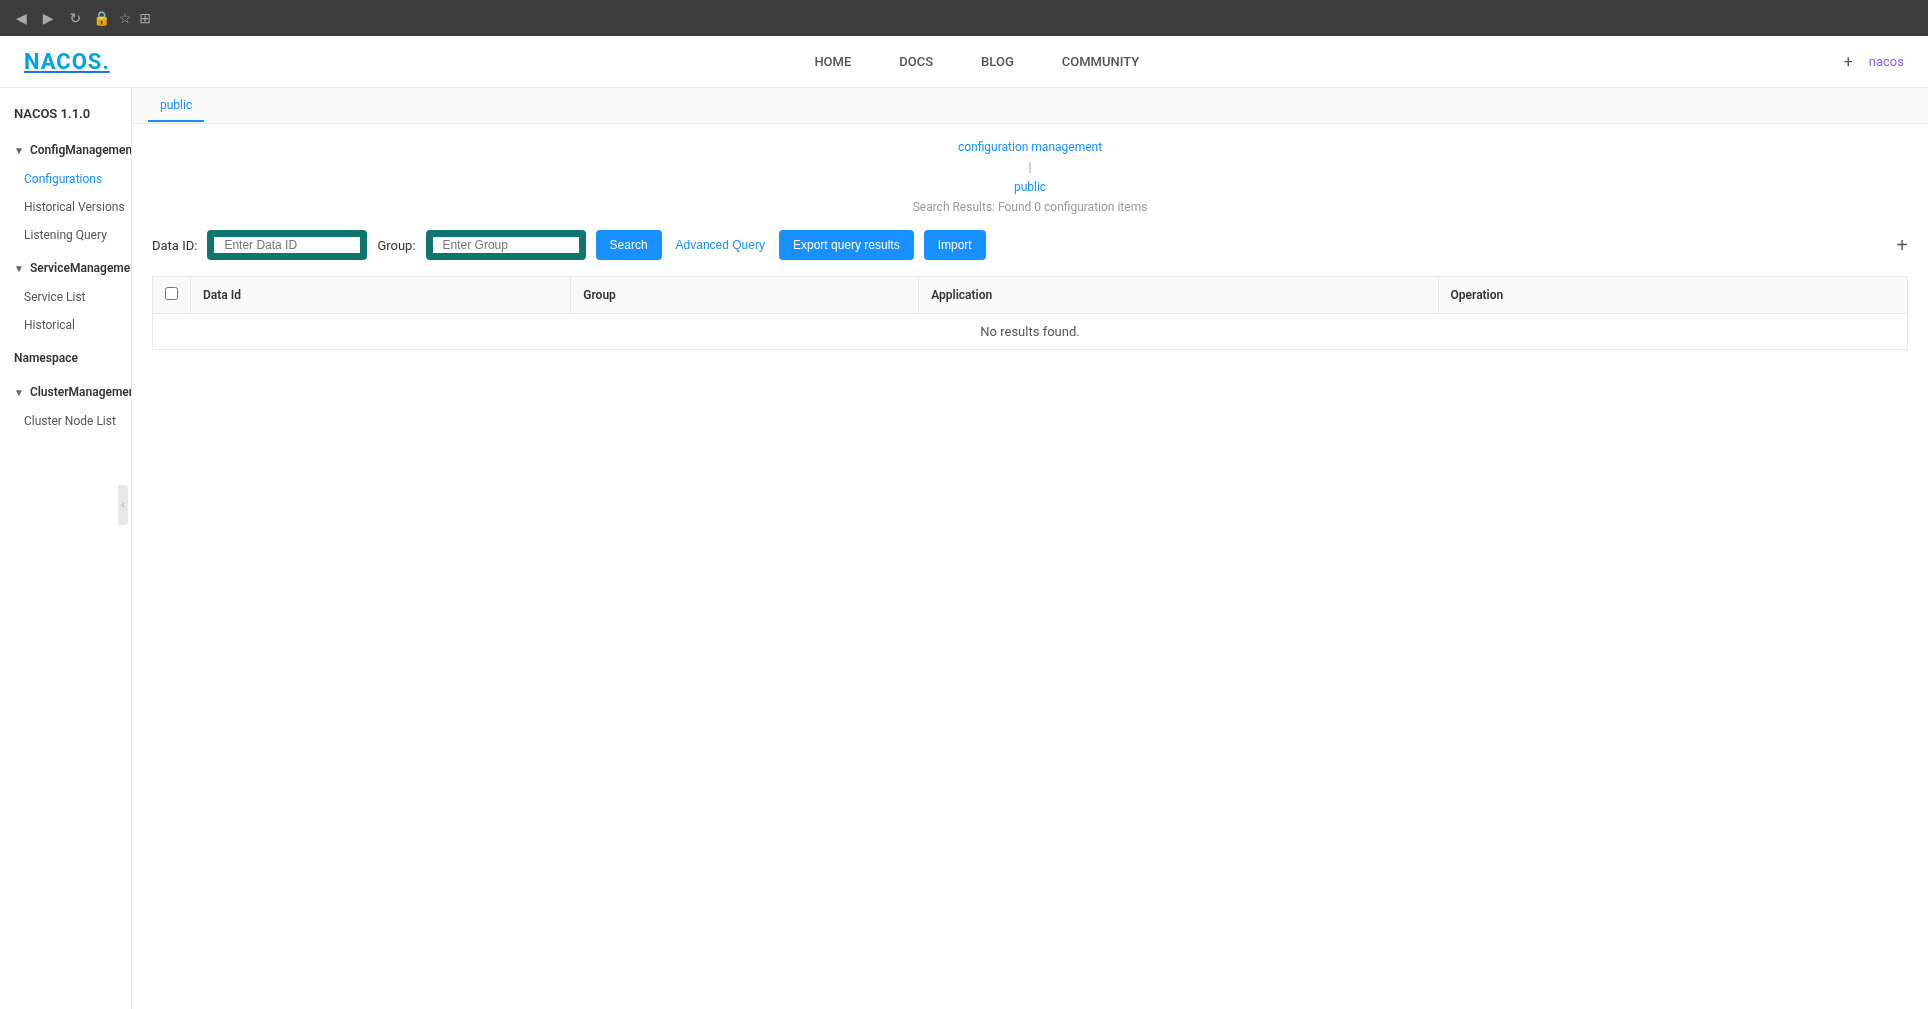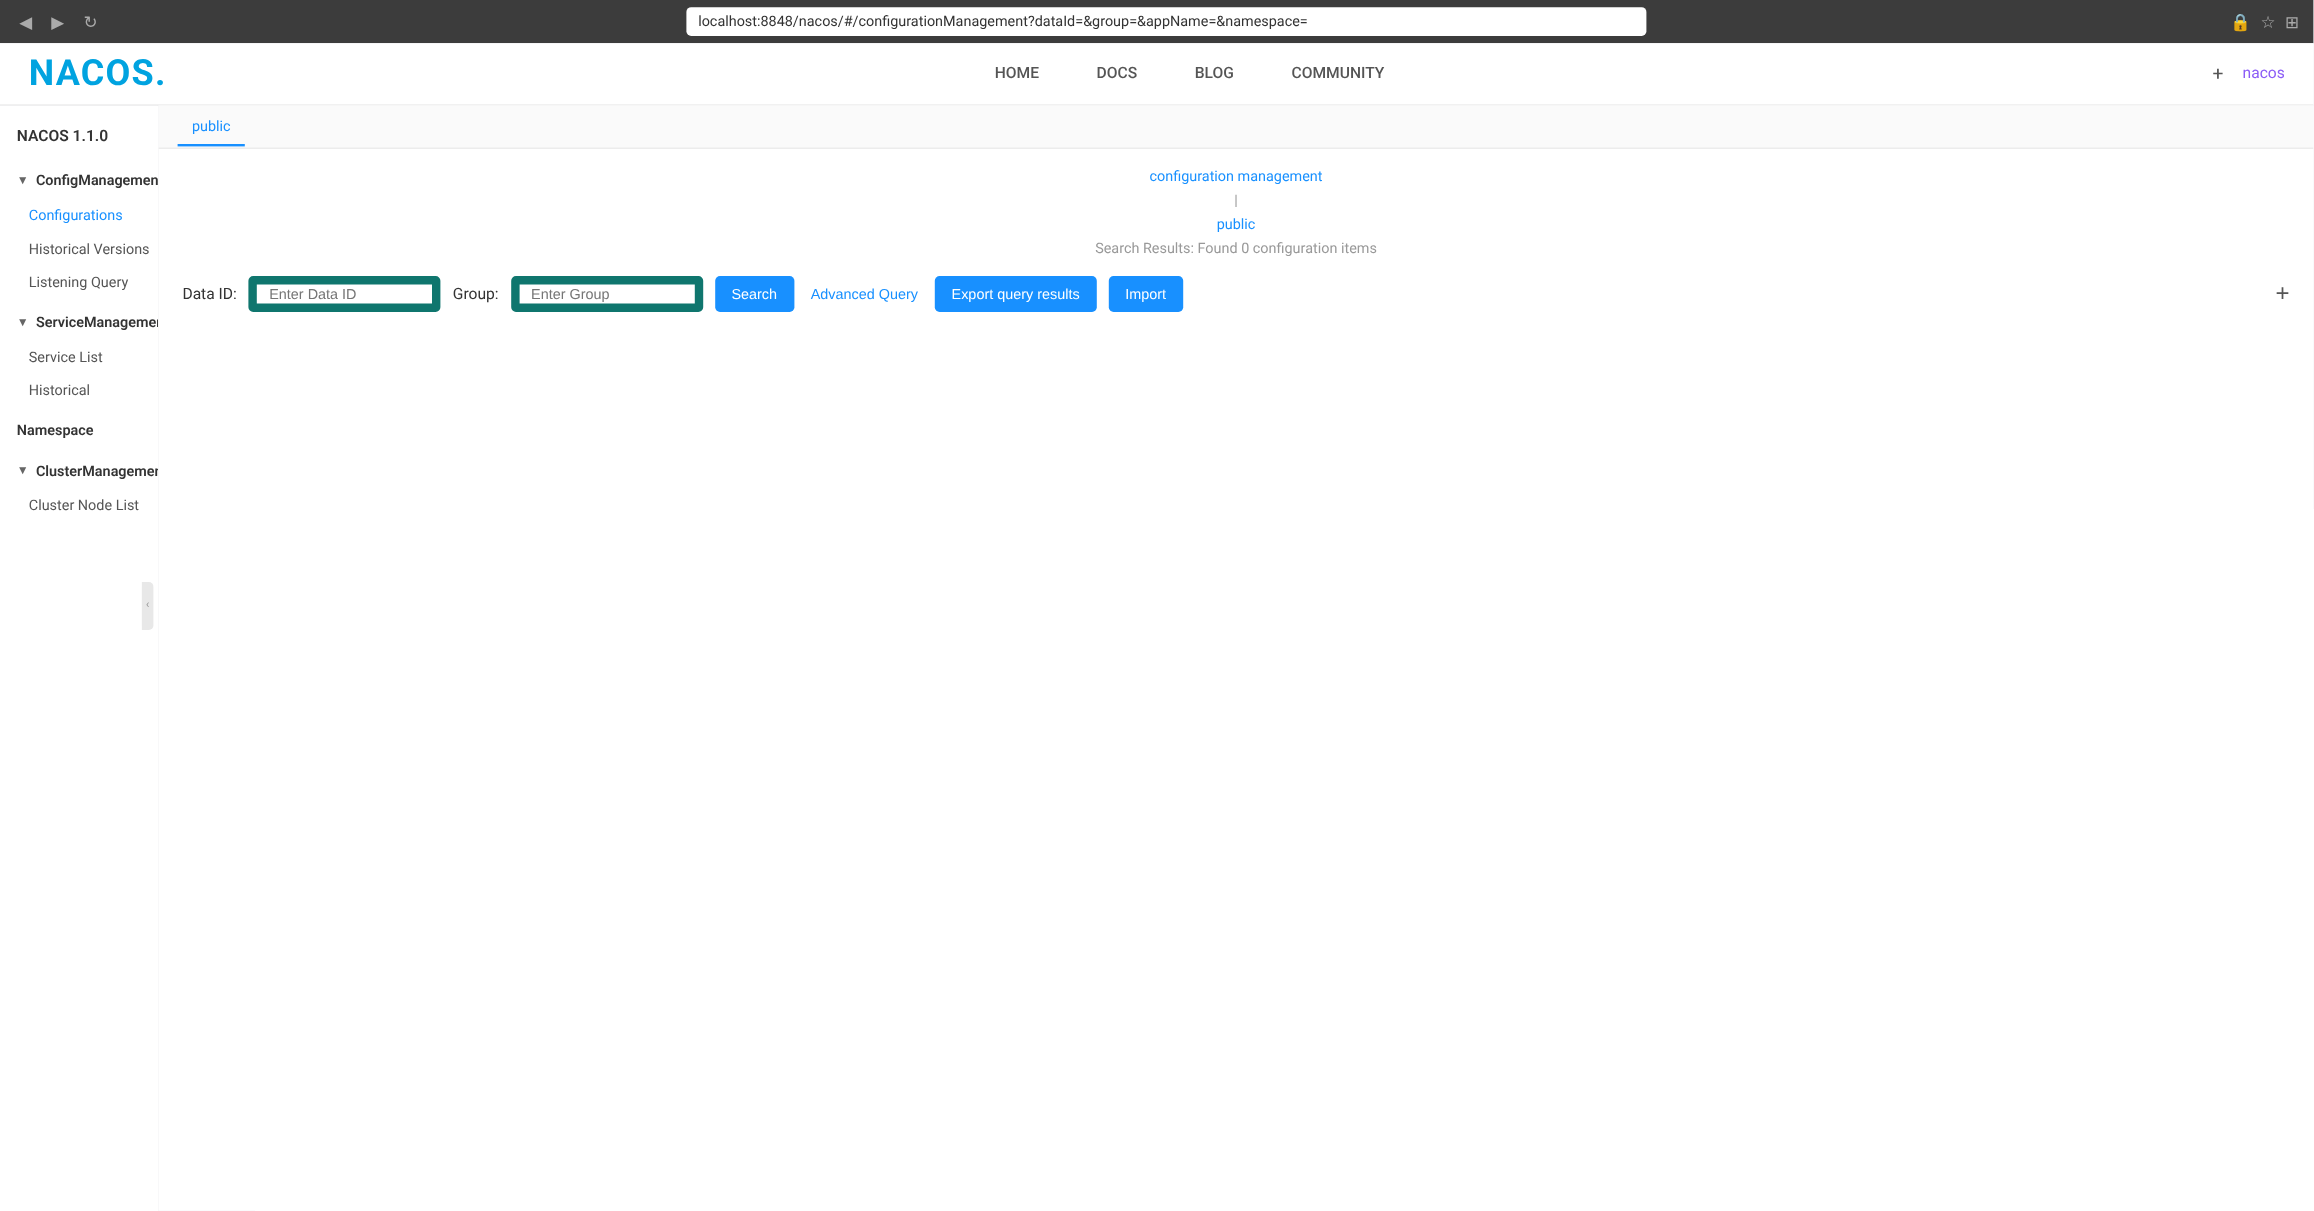--- a/index.html
+++ b/index.html
@@ -46,24 +46,25 @@
     .top-navbar {
       background: #fff;
       height: 52px;
       display: flex;
       align-items: center;
       padding: 0 24px;
       border-bottom: 1px solid #e8e8e8;
       justify-content: space-between;
     }
     .nacos-logo {
-      font-size: 30px;
+      font-size: 22px;
       font-weight: bold;
       color: #1a73e8;
       letter-spacing: 1px;
+      text-decoration: underline;
     }
     .nacos-logo span { color: #00a3e0; }
     .top-nav-links {
       display: flex;
       align-items: flex-start;
       gap: 48px;
     }
     .top-nav-link {
       color: #555;
       text-decoration: none;
@@ -295,23 +296,20 @@
       z-index: 100;
     }
   </style>
 </head>
 <body>
 
 <div class="browser-chrome">
   <button class="browser-nav-btn">◀</button>
   <button class="browser-nav-btn">▶</button>
   <button class="browser-nav-btn">↻</button>
-  <div class="browser-url-bar">
-    <span>localhost:8848/nacos/#/configurationManagement?dataId=&amp;group=&amp;appName=&amp;namespace=</span>
-  </div>
   <div class="browser-icons">
     <span>🔒</span>
     <span>☆</span>
     <span>⊞</span>
   </div>
 </div>
 
 <nav class="top-navbar">
   <div class="nacos-logo">
     <span>NACOS.</span>
@@ -406,16 +404,34 @@
         <input class="search-input" type="text" placeholder="Enter Group" style="">
 
         <button class="btn btn-primary">Search</button>
         <button class="btn-link">Advanced Query</button>
         <button class="btn btn-primary">Export query results</button>
         <button class="btn btn-primary">Import</button>
 
         <button class="add-btn">+</button>
       </div>
 
+      <table class="data-table">
+        <thead>
+          <tr>
+            <th class="checkbox-cell">
+              <input type="checkbox" style="">
+            </th>
+            <th>Data Id</th>
+            <th>Group</th>
+            <th>Application</th>
+            <th>Operation</th>
+          </tr>
+        </thead>
+        <tbody>
+          <tr>
+            <td colspan="5" class="no-results">No results found.</td>
+          </tr>
+        </tbody>
+      </table>
 
     </div>
   </main>
 </div>
 
 </body></html>

